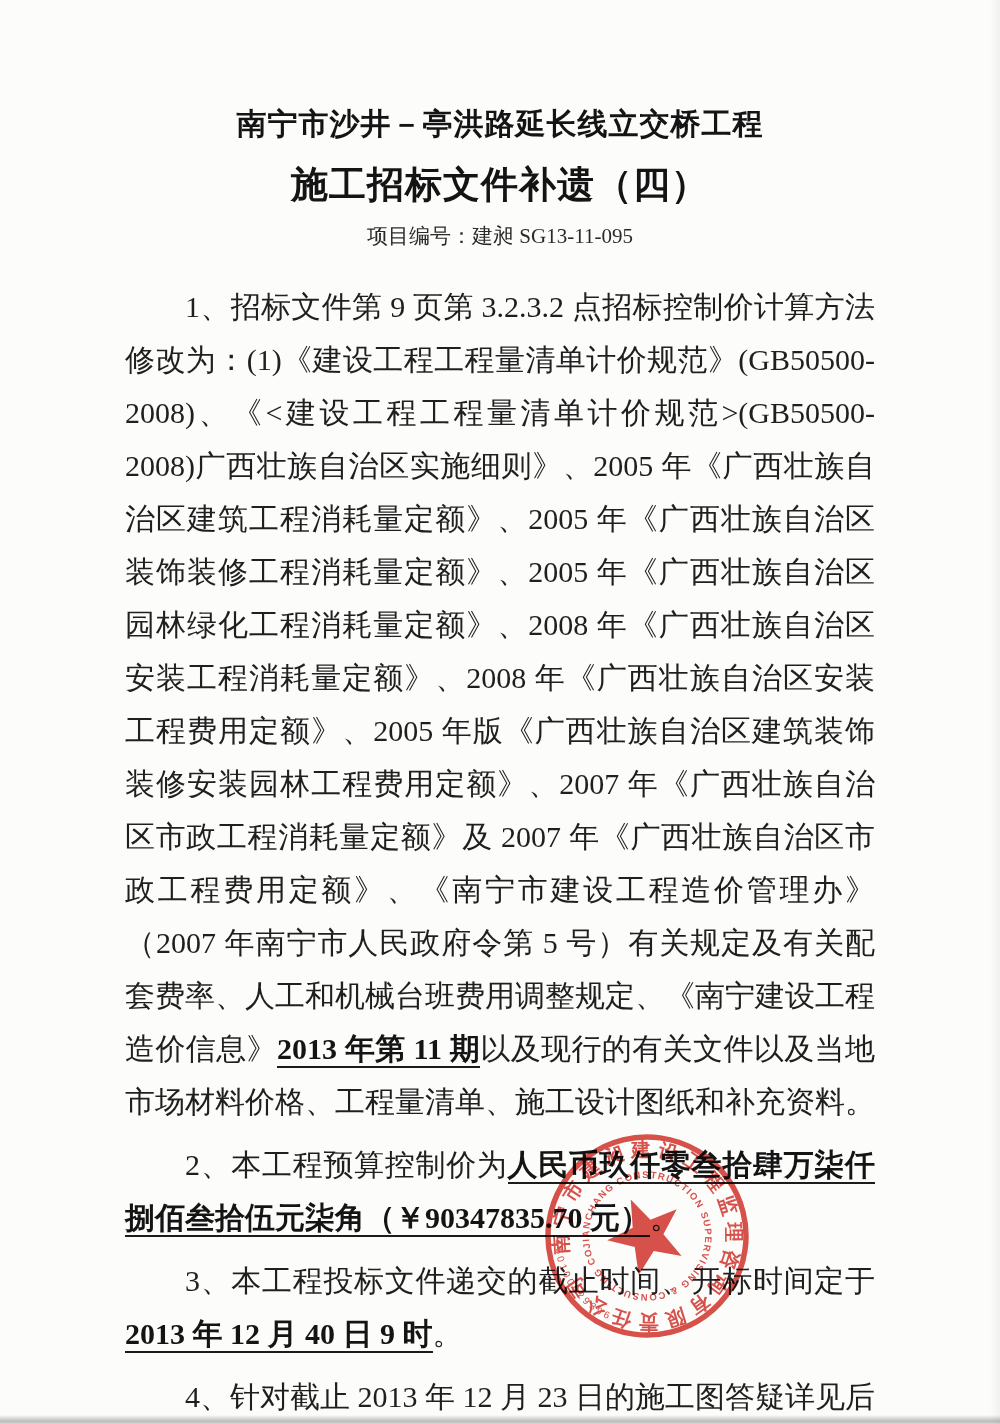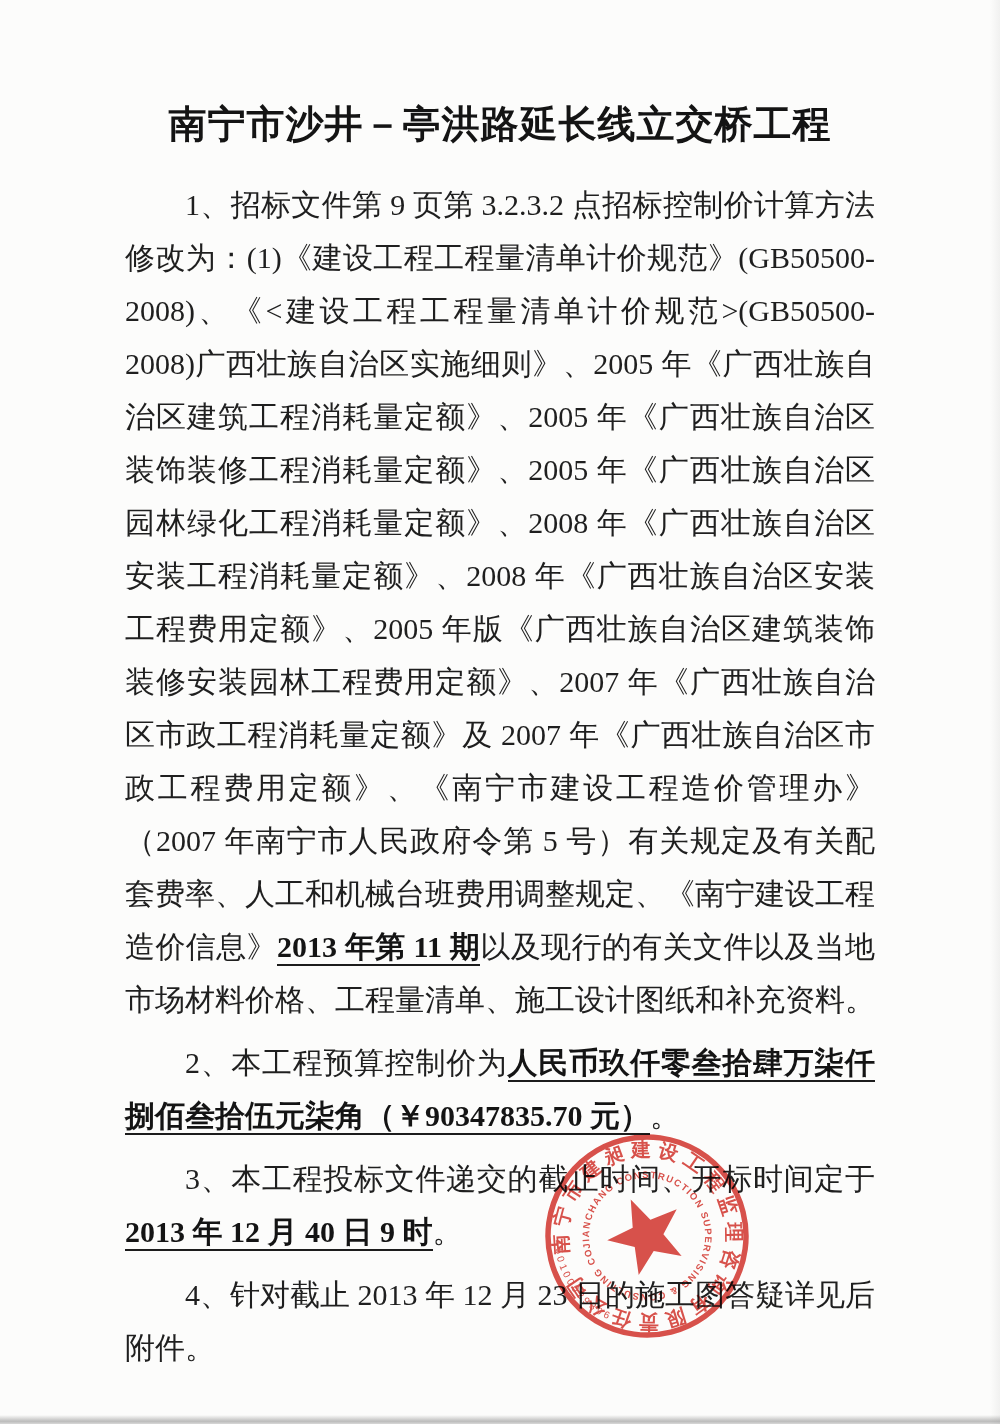--- a/index.html
+++ b/index.html
@@ -10,21 +10,21 @@
     height: 1424px;
     margin: 0 auto;
     background: #fcfcfb;
     overflow: hidden;
     color: #1c1c1c;
     font-family: "Liberation Serif", "DejaVu Serif", serif;
   }
   .doc-title {
     margin-top: 100px;
     text-align: center;
-    font-size: 38px;
+    font-size: 30px;
     line-height: 48px;
     font-weight: 900;
     letter-spacing: 1px;
     color: #141414;
     font-family: "Liberation Sans", "DejaVu Sans", sans-serif;
   }
   .doc-subtitle {
     margin-top: 13px;
     text-align: center;
     font-size: 37px;
@@ -101,20 +101,22 @@
     width: 10px;
     background: linear-gradient(to right, rgba(0,0,0,0), rgba(160,160,160,0.12));
   }
 </style>
 </head>
 <body>
 
 <div class="page">
 
   <div class="doc-title">南宁市沙井－亭洪路延长线立交桥工程</div>
+  <div class="doc-subtitle">施工招标文件补遗（四）</div>
+  <div class="project-no">项目编号：建昶 SG13-11-095</div>
 
   <div class="body-text">
     <p><span>1、招标文件第 9 页第 3.2.3.2 点招标控制价计算方法修改为：(1)《建设工程工程量清单计价规范》(GB50500-2008)、《&lt;建设工程工程量清单计价规范&gt;(GB50500-2008)广西壮族自治区实施细则》、2005 年《广西壮族自治区建筑工程消耗量定额》、2005 年《广西壮族自治区装饰装修工程消耗量定额》、2005 年《广西壮族自治区园林绿化工程消耗量定额》、2008 年《广西壮族自治区安装工程消耗量定额》、2008 年《广西壮族自治区安装工程费用定额》、2005 年版《广西壮族自治区建筑装饰装修安装园林工程费用定额》、2007 年《广西壮族自治区市政工程消耗量定额》及 2007 年《广西壮族自治区市政工程费用定额》、《南宁市建设工程造价管理办》（2007 年南宁市人民政府令第 5 号）有关规定及有关配套费率、人工和机械台班费用调整规定、《南宁建设工程造价信息》</span><span class="seg-em">2013 年第 11 期</span><span>以及现行的有关文件以及当地市场材料价格、工程量清单、施工设计图纸和补充资料。</span></p>
     <p><span>2、本工程预算控制价为</span><span class="seg-em">人民币玖仟零叁拾肆万柒仟捌佰叁拾伍元柒角（￥90347835.70 元）</span><span>。</span></p>
     <p><span>3、本工程投标文件递交的截止时间、开标时间定于 </span><span class="seg-em">2013 年 12 月 40 日 9 时</span><span>。</span></p>
     <p><span>4、针对截止 2013 年 12 月 23 日的施工图答疑详见后附件。</span></p>
   </div>
 
   <svg class="stamp" viewBox="-108 -108 216 216" xmlns="http://www.w3.org/2000/svg">
     <defs>

